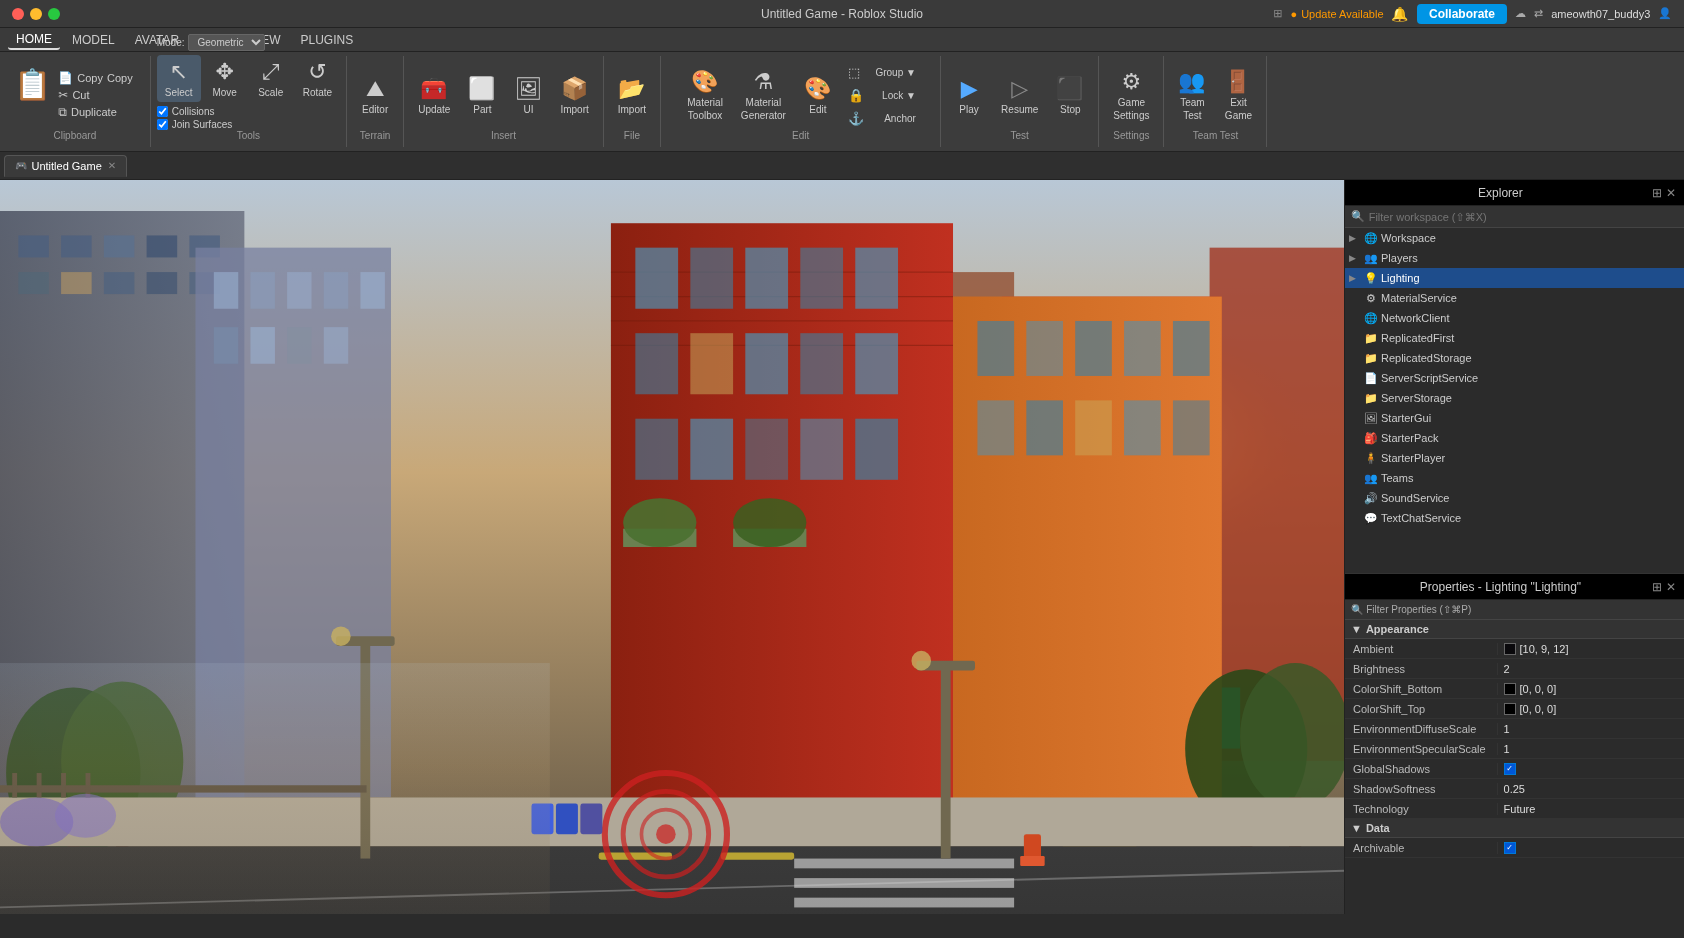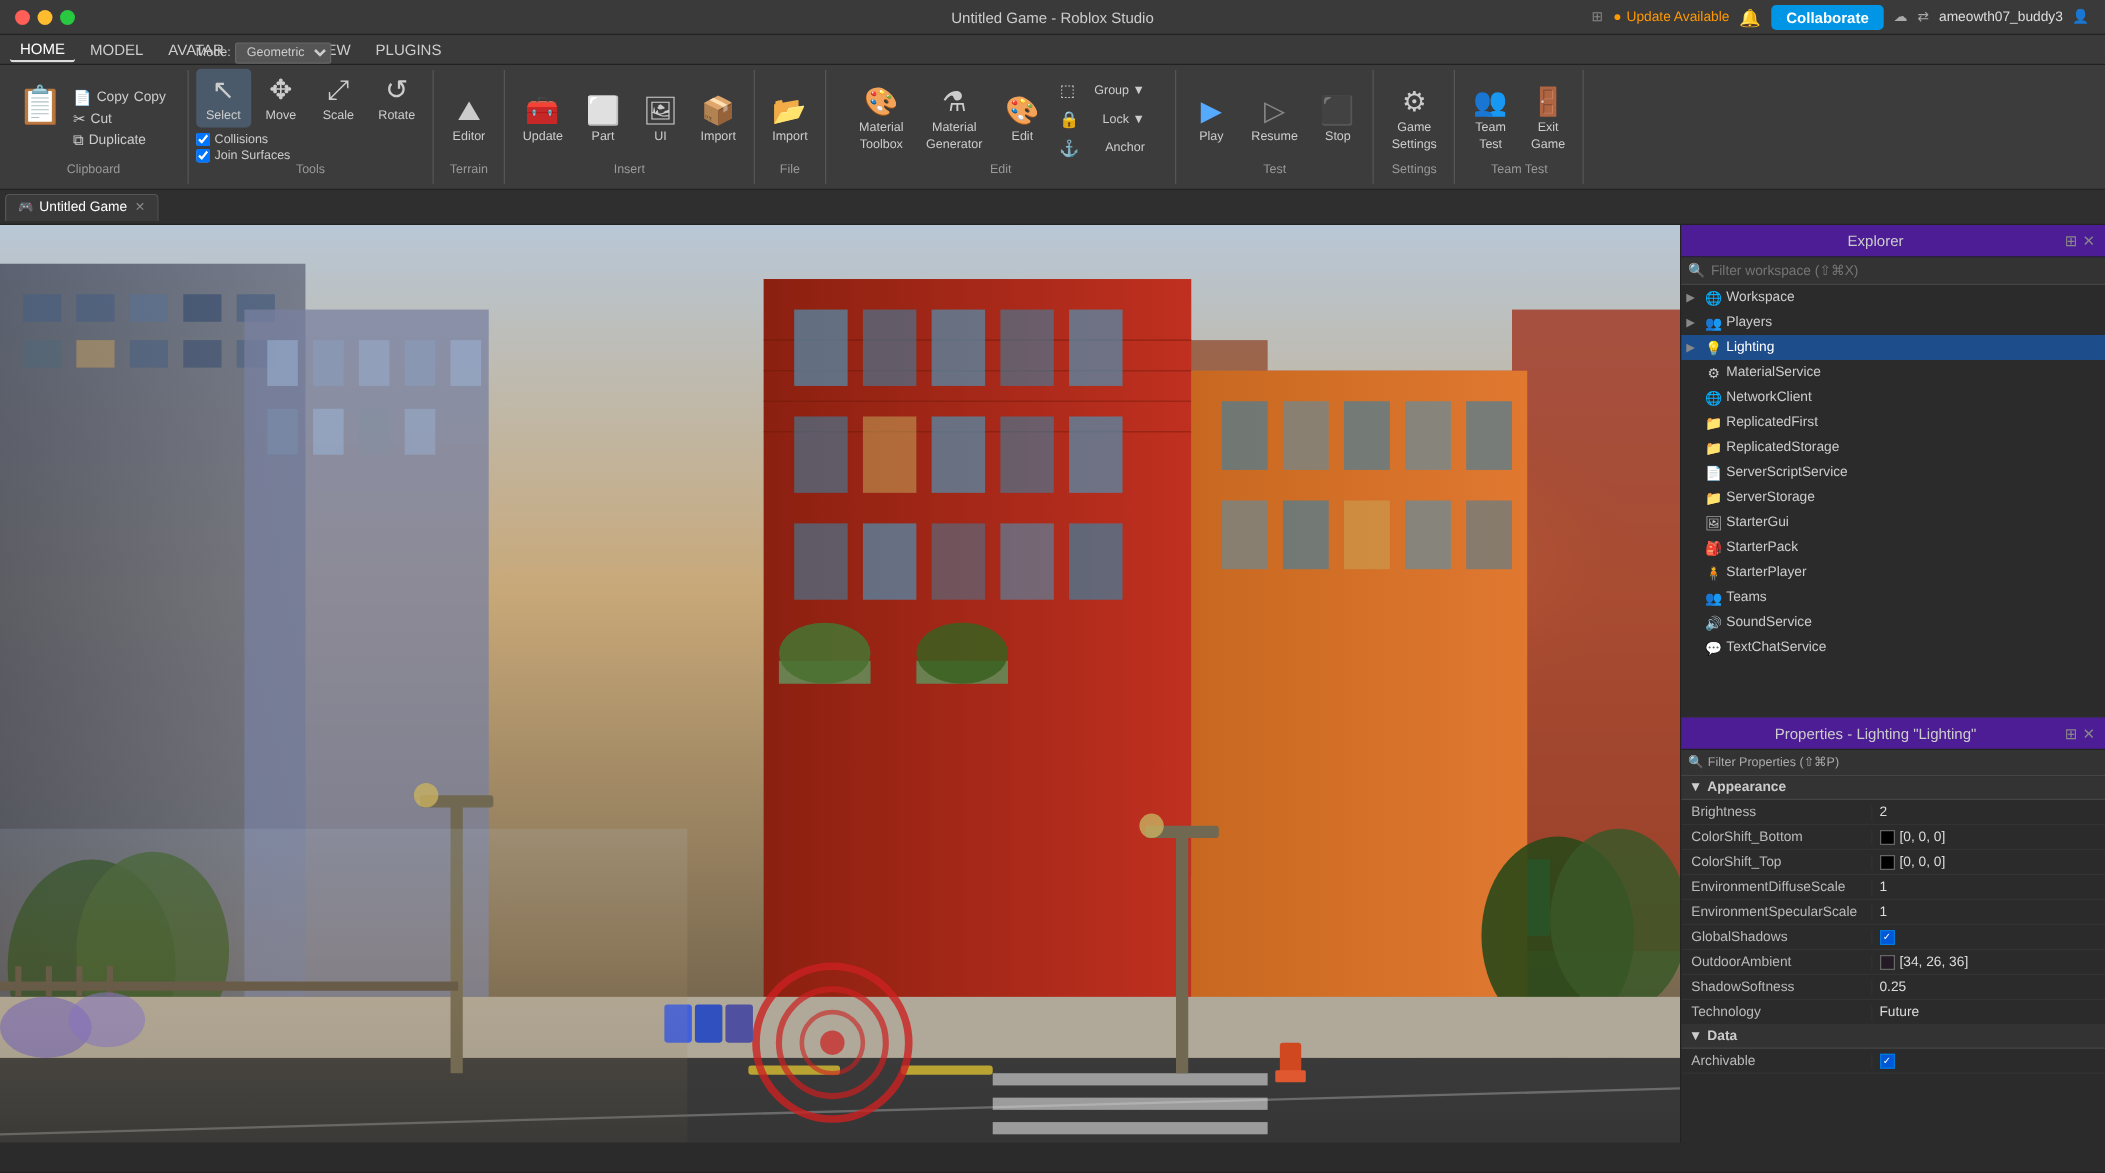--- a/index.html
+++ b/index.html
@@ -133,21 +133,21 @@
 
     
     #explorer {
       flex: 1;
       display: flex;
       flex-direction: column;
       border-bottom: 1px solid #333;
       min-height: 0;
     }
     .panel-header {
-      background: #4c1d95;
+      background: #000000;
       height: 26px;
       display: flex;
       align-items: center;
       padding: 0 8px;
       border-bottom: 1px solid #222;
       gap: 4px;
     }
     .panel-title { flex: 1; font-size: 12px; color: #ccc; text-align: center; }
     .panel-icon-btn { cursor: pointer; color: #888; font-size: 12px; }
     .explorer-filter {
@@ -823,20 +823,27 @@
         <span>🔍</span>
         <span>Filter Properties (⇧⌘P)</span>
       </div>
       <div class="props-table">
 
         <div class="props-section">
           <span>▼</span>
           <span>Appearance</span>
         </div>
         <div class="prop-row">
+          <div class="prop-name">Ambient</div>
+          <div class="prop-value">
+            <span class="prop-color-swatch" style="background:#0a090c;"></span>
+            <span>[10, 9, 12]</span>
+          </div>
+        </div>
+        <div class="prop-row">
           <div class="prop-name">Brightness</div>
           <div class="prop-value">
               <span>2</span>
             </div>
         </div>
         <div class="prop-row">
           <div class="prop-name">ColorShift_Bottom</div>
           <div class="prop-value">
             <span class="prop-color-swatch" style="background:#000;"></span>
             <span>[0, 0, 0]</span>
@@ -861,27 +868,20 @@
               <span>1</span>
             </div>
         </div>
         <div class="prop-row">
           <div class="prop-name">GlobalShadows</div>
           <div class="prop-value">
             <span class="prop-checkbox">✓</span>
           </div>
         </div>
         <div class="prop-row">
-          <div class="prop-name">OutdoorAmbient</div>
-          <div class="prop-value">
-            <span class="prop-color-swatch" style="background:#221a24;"></span>
-            <span>[34, 26, 36]</span>
-          </div>
-        </div>
-        <div class="prop-row">
           <div class="prop-name">ShadowSoftness</div>
           <div class="prop-value">
               <span>0.25</span>
             </div>
         </div>
         <div class="prop-row">
           <div class="prop-name">Technology</div>
           <div class="prop-value">
               <span>Future</span>
             </div>

